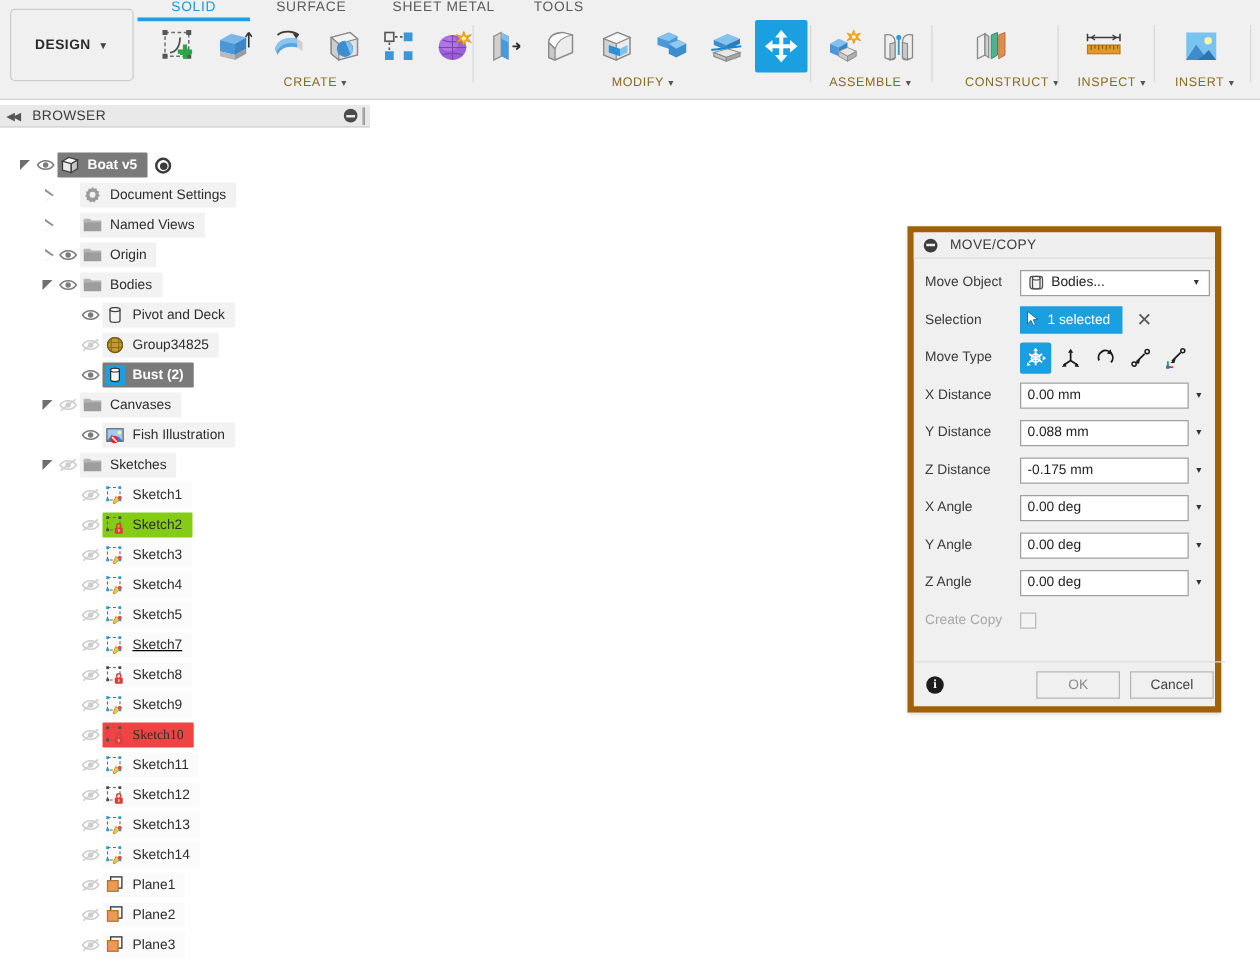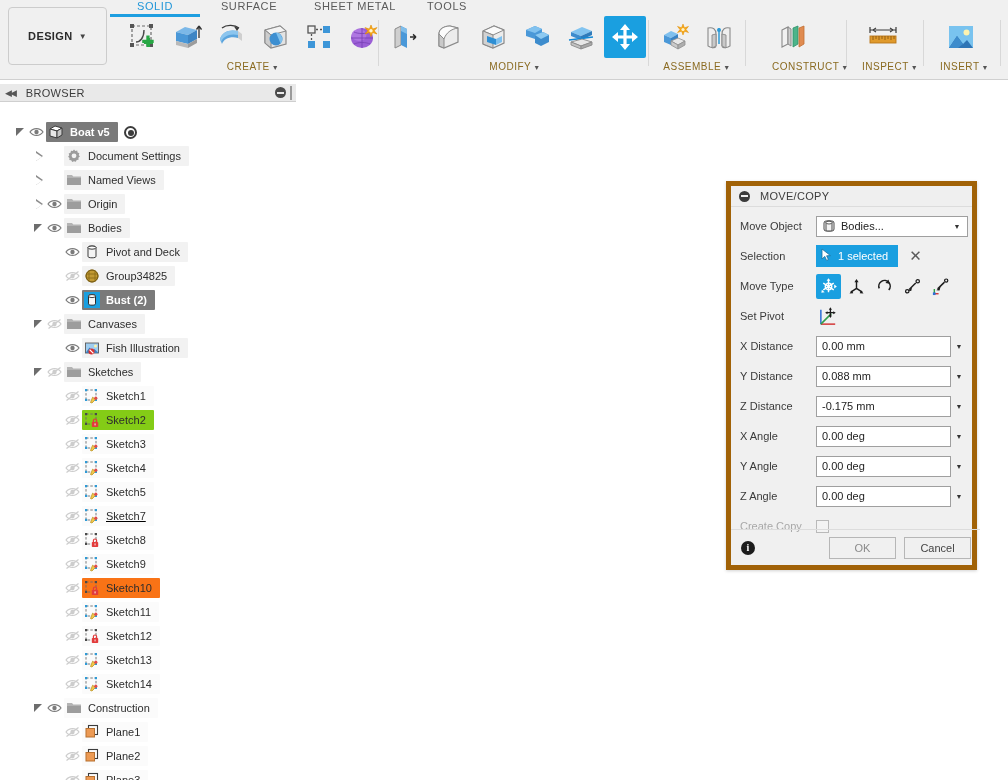--- a/index.html
+++ b/index.html
@@ -962,21 +962,21 @@
         <div class="row">
           <span style="width:50px;flex:none;"></span>
           <span class="tw"></span>
           <span class="eye">
             <svg width="15" height="12" viewBox="0 0 15 12">
               <path d="M1 6 C4 1.5 11 1.5 14 6 C11 10.5 4 10.5 1 6 Z" fill="none" stroke="#cdcdcd" stroke-width="1.2"></path>
               <circle cx="7.5" cy="6" r="2.2" fill="#cdcdcd"></circle>
               <path d="M1.5 10.5 L13.5 1.5" stroke="#cdcdcd" stroke-width="1.3"></path>
             </svg>
           </span>
-          <span class="chip" style="background:#f97316;">
+          <span class="chip" style="background:#ef4444;font-family:Liberation Serif, serif;">
             <span class="ico"><svg width="16" height="16" viewBox="0 0 16 16">
                 <rect x="2" y="2" width="10" height="10" fill="none" stroke="#6c6c6c" stroke-width="0.9" stroke-dasharray="2.5 1.8"></rect>
                 <rect x="1" y="1" width="2.2" height="2.2" fill="#4a4a4a"></rect>
                 <rect x="10.8" y="1" width="2.2" height="2.2" fill="#4a4a4a"></rect>
                 <rect x="1" y="10.8" width="2.2" height="2.2" fill="#4a4a4a"></rect>
                 <rect x="7.8" y="10" width="6.4" height="5" rx="0.8" fill="#e23b3b"></rect>
                 <path d="M9.4 10 L9.4 8.6 A1.6 1.6 0 0 1 12.6 8.6 L12.6 10" fill="none" stroke="#e23b3b" stroke-width="1.2"></path>
                 <rect x="10.6" y="11.4" width="0.9" height="2" fill="#ffffff"></rect>
               </svg></span>
             <span class="lbl">Sketch10</span>
@@ -1065,37 +1065,20 @@
             <span class="ico"><svg width="16" height="16" viewBox="0 0 16 16">
                 <rect x="2" y="2" width="10" height="10" fill="none" stroke="#6c6c6c" stroke-width="0.9" stroke-dasharray="2.5 1.8"></rect>
                 <rect x="1" y="1" width="2.2" height="2.2" fill="#2e9ad6"></rect>
                 <rect x="10.8" y="1" width="2.2" height="2.2" fill="#2e9ad6"></rect>
                 <rect x="1" y="10.8" width="2.2" height="2.2" fill="#2e9ad6"></rect>
                 <rect x="10.8" y="10.8" width="2.2" height="2.2" fill="#2e9ad6"></rect>
                 <path d="M6.5 14.5 L8.6 9.2 L11.6 11.3 L8 15 Z" fill="#f2c94c" stroke="#b58b16" stroke-width="0.7"></path>
                 <circle cx="11.8" cy="10.2" r="1.6" fill="#e04b4b"></circle>
               </svg></span>
             <span class="lbl">Sketch14</span>
-          </span>
-        </div>
-        <div class="row">
-          <span style="width:32px;flex:none;"></span>
-          <span class="tw open"></span>
-          <span class="eye">
-            <svg width="15" height="12" viewBox="0 0 15 12">
-              <path d="M1 6 C4 1.5 11 1.5 14 6 C11 10.5 4 10.5 1 6 Z" fill="none" stroke="#7b7b7b" stroke-width="1.2"></path>
-              <circle cx="7.5" cy="6" r="2.2" fill="#7b7b7b"></circle>
-            </svg>
-          </span>
-          <span class="chip" style="background:#fbfbfb;">
-            <span class="ico"><svg width="16" height="16" viewBox="0 0 16 16">
-                <path d="M1 4 L6 4 L7.3 5.4 L15 5.4 L15 13 L1 13 Z" fill="#9d9d9d"></path>
-                <path d="M1 3 L6 3 L7.3 4.4 L15 4.4 L15 6 L1 6 Z" fill="#b4b4b4"></path>
-              </svg></span>
-            <span class="lbl">Construction</span>
           </span>
         </div>
         <div class="row">
           <span style="width:50px;flex:none;"></span>
           <span class="tw"></span>
           <span class="eye">
             <svg width="15" height="12" viewBox="0 0 15 12">
               <path d="M1 6 C4 1.5 11 1.5 14 6 C11 10.5 4 10.5 1 6 Z" fill="none" stroke="#cdcdcd" stroke-width="1.2"></path>
               <circle cx="7.5" cy="6" r="2.2" fill="#cdcdcd"></circle>
               <path d="M1.5 10.5 L13.5 1.5" stroke="#cdcdcd" stroke-width="1.3"></path>
@@ -1222,35 +1205,20 @@
             <path d="M7 12.5 L14.2 5.4" stroke="#1c1c1c" stroke-width="1.5"></path>
             <path d="M5.6 14 L10 10.3 L9 14.2 Z" fill="#1c1c1c"></path>
             <path d="M3.5 17.6 L3.5 12.6" stroke="#2f9e4a" stroke-width="1.5"></path>
             <path d="M3.5 17.6 L8 17.6" stroke="#d43b3b" stroke-width="1.5"></path>
             <rect x="2" y="16.2" width="2.8" height="2.8" fill="#2e6fd6"></rect>
           </svg>
         </div>
       </div>
     </div>
 
-    <div class="drow">
-      <span class="dlabel">Set Pivot</span>
-      <div class="mtbtn">
-        <svg width="21" height="21" viewBox="0 0 22 22">
-          <path d="M3 19 L3 4" stroke="#2e6fd6" stroke-width="1.6"></path>
-          <path d="M3 19 L18 19" stroke="#d43b3b" stroke-width="1.6"></path>
-          <path d="M3 19 L14 8" stroke="#2f9e4a" stroke-width="1.6"></path>
-          <path d="M13 3 L13 11 M9 7 L17 7" stroke="#1c1c1c" stroke-width="1.4"></path>
-          <path d="M13 1.4 L14.6 4 L11.4 4 Z" fill="#1c1c1c"></path>
-          <path d="M13 12.6 L14.6 10 L11.4 10 Z" fill="#1c1c1c"></path>
-          <path d="M7.4 7 L10 5.4 L10 8.6 Z" fill="#1c1c1c"></path>
-          <path d="M18.6 7 L16 5.4 L16 8.6 Z" fill="#1c1c1c"></path>
-        </svg>
-      </div>
-    </div>
 
     <div id="dlg-fields">
         <div class="drow">
           <span class="dlabel">X Distance</span>
           <div class="dfield">
             <span>0.00 mm</span>
           </div>
           <span class="dcaret">▼</span>
         </div>
         <div class="drow">

